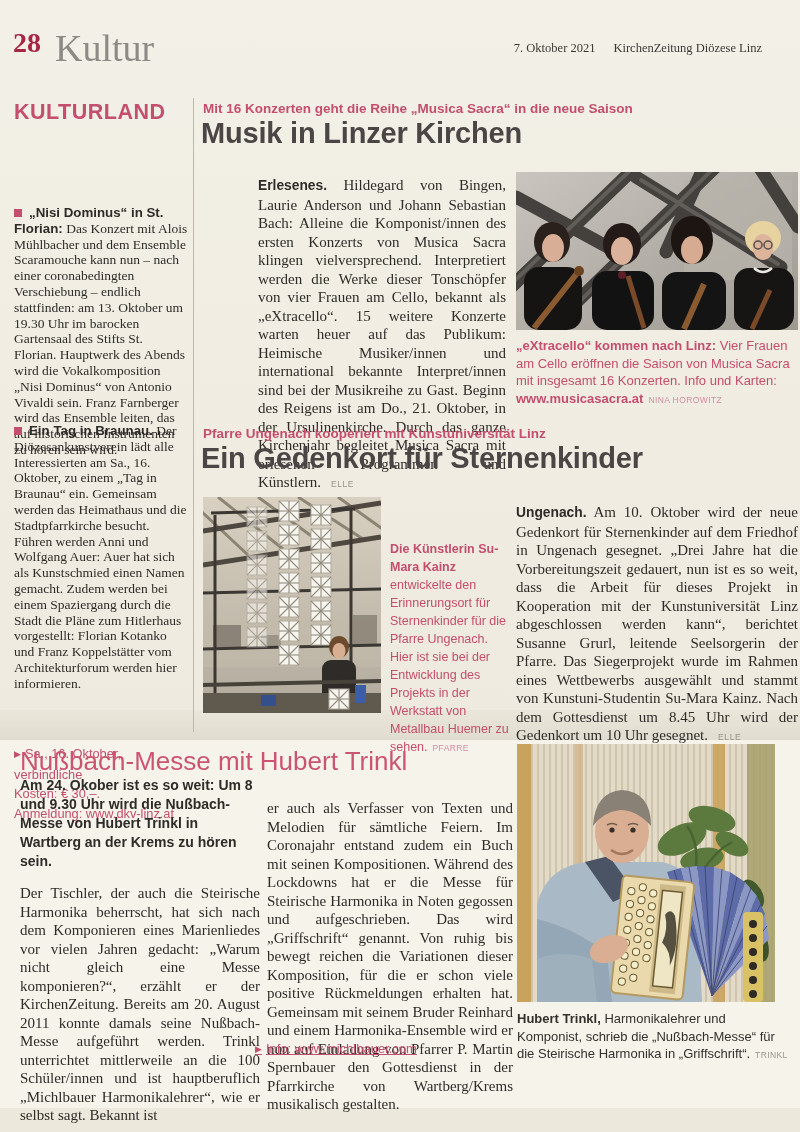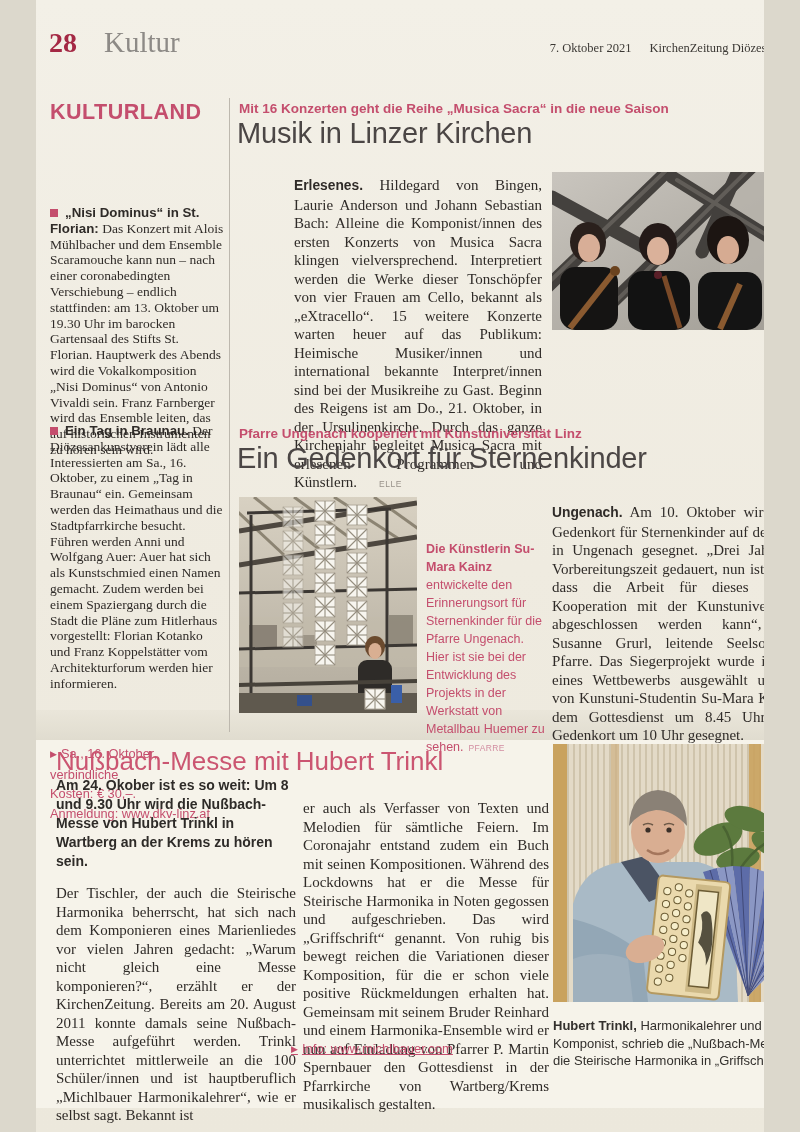--- a/index.html
+++ b/index.html
@@ -5,56 +5,56 @@
   :root{
     --accent:#c44e6d;
     --accent-light:#d28da1;
     --ink:#2f2b28;
     --head-ink:#4b4645;
     --gray-credit:#98928a;
   }
   *{box-sizing:border-box;margin:0;padding:0;}
   body{background:#dcd8cc;font-family:"Liberation Serif",serif;}
   .page{
-    position:relative;width:728px;height:1132px;margin:0 auto;overflow:hidden;
+    position:relative;width:800px;height:1132px;margin:0 auto;overflow:hidden;
     background:linear-gradient(180deg,#f3f0e7 0%,#efebe0 50%,#ece8dc 100%);
     color:var(--ink);
   }
   .band{position:absolute;left:0;top:710px;width:800px;height:30px;
     background:linear-gradient(180deg,#eae6da,#e0dccf);}
   .bottom-panel{position:absolute;left:0;top:740px;width:800px;height:368px;background:#f6f3ea;}
   .vdiv{position:absolute;left:193px;top:98px;width:1px;height:634px;background:#bdb8ae;}
 
   .sans{font-family:"Liberation Sans",sans-serif;}
   .abs{position:absolute;}
 
   .page-num{left:13px;top:27px;font-family:"Liberation Serif",serif;font-weight:700;font-size:28px;color:#a42844;}
-  .section-title{left:68px;top:26px;font-family:"Liberation Serif",serif;font-size:29px;color:#8d8a86;}
+  .section-title{left:55px;top:26px;font-family:"Liberation Serif",serif;font-size:38px;color:#8d8a86;}
   .header-right{left:0;top:41px;width:762px;text-align:right;font-size:12.5px;color:#3b3834;}
   .header-right .pub{margin-left:18px;}
 
   .kulturland-title{left:14px;top:100px;font-weight:700;font-size:21.5px;letter-spacing:0.5px;color:var(--accent);}
   .side-item{left:14px;width:174px;font-size:13.5px;line-height:15.8px;text-align:left;color:var(--ink);}
   .side-item .lead{font-family:"Liberation Sans",sans-serif;font-weight:700;font-size:13.3px;text-align:center;}
   .bullet{display:inline-block;width:8px;height:8px;background:var(--accent);margin-right:7px;}
   .side-note{left:14px;width:176px;font-size:12.8px;line-height:19.5px;color:var(--accent);}
   .arrow{font-size:9px;vertical-align:1px;margin-right:4px;}
 
   .kicker{font-weight:700;font-size:13.5px;color:var(--accent);}
-  .headline{font-size:29px;font-weight:400;letter-spacing:-0.2px;color:var(--head-ink);white-space:nowrap;}
+  .headline{font-size:29px;font-weight:700;letter-spacing:-0.2px;color:var(--head-ink);white-space:nowrap;}
   .headline-pink{font-size:26px;font-weight:400;color:#cb5571;white-space:nowrap;}
 
   .body-serif{font-size:15px;line-height:18.5px;text-align:justify;hyphens:auto;-webkit-hyphens:auto;}
   .lead-sans{font-family:"Liberation Sans",sans-serif;font-weight:700;font-size:13.8px;}
-  .byline{font-family:"Liberation Sans",sans-serif;font-size:8.5px;color:var(--gray-credit);letter-spacing:0.6px;margin-left:22px;}
+  .byline{font-family:"Liberation Sans",sans-serif;font-size:8.5px;color:var(--gray-credit);letter-spacing:0.6px;margin-left:10px;}
 
   .caption-pink{font-size:13px;line-height:17.5px;color:var(--accent);text-align:left;}
   .caption-pink b{font-weight:700;}
   .credit{font-size:8.5px;letter-spacing:0.4px;margin-left:5px;color:var(--accent-light);}
-  .caption-dark{font-size:13px;line-height:17.5px;color:#33302d;text-align:left;margin-top:7px;}
+  .caption-dark{font-size:13px;line-height:17.5px;color:#33302d;text-align:left;}
   .caption-dark .credit{color:#9a948c;}
 
   .lead-bold{font-family:"Liberation Sans",sans-serif;font-weight:700;font-size:14px;line-height:19px;color:#2e2b28;text-align:left;}
   .info-line{font-size:13px;color:var(--accent);}
 
   .photo{display:block;}
 </style>
 </head>
 <body>
 
@@ -140,20 +140,25 @@
     <ellipse cx="247" cy="75" rx="10.5" ry="13" fill="#dcb49c"></ellipse>
     <g stroke="#555049" stroke-width="1.5" fill="none">
       <circle cx="242" cy="73" r="4"></circle>
         <circle cx="252" cy="73" r="4"></circle>
     </g>
     <rect x="218" y="96" width="60" height="62" rx="15" fill="#161514"></rect>
     <path d="M238 96 q9 8 18 0" stroke="#ece8e0" stroke-width="2.5" fill="none"></path>
     <line x1="236" y1="157" x2="254" y2="118" stroke="#7a4a28" stroke-width="5"></line>
   </svg>
 
+  <div class="abs sans caption-pink" style="left:516px;top:337px;width:282px;">
+    <b>„eXtracello“ kommen nach Linz:</b>
+    <span>Vier Frauen am Cello eröffnen die Saison von Musica Sacra mit insgesamt 16 Konzerten. Info und Karten:</span>
+    <b>www.musicasacra.at</b><span class="credit">NINA HOROWITZ</span>
+  </div>
 
   <div class="abs sans kicker" style="left:203px;top:426px;">Pfarre Ungenach kooperiert mit Kunstuniversität Linz</div>
   <div class="abs sans headline" style="left:201px;top:442px;">Ein Gedenkort für Sternenkinder</div>
 
   <svg class="abs photo" style="left:203px;top:497px;" width="178" height="216" viewBox="0 0 178 216" aria-label="Künstlerin in Werkstatt mit Gedenkort-Elementen">
     <defs>
       <linearGradient id="g2" x1="0" y1="0" x2="0" y2="1">
         <stop offset="0" stop-color="#d8d1c2"></stop>
           <stop offset="1" stop-color="#b2ab9d"></stop>
       </linearGradient>

